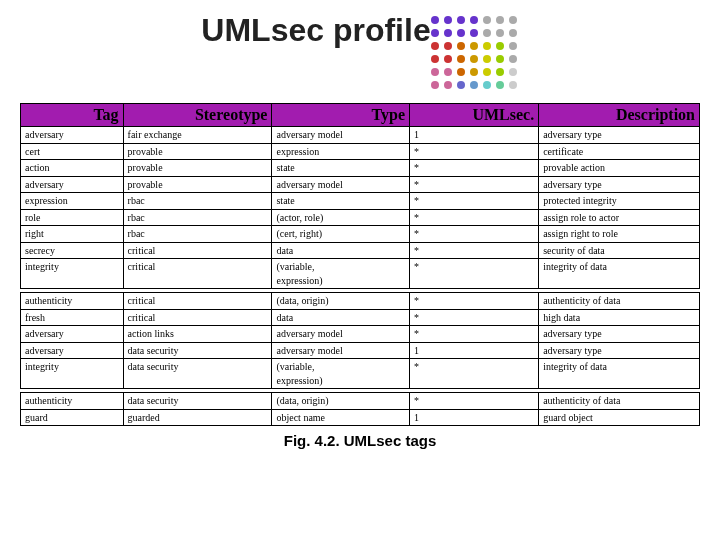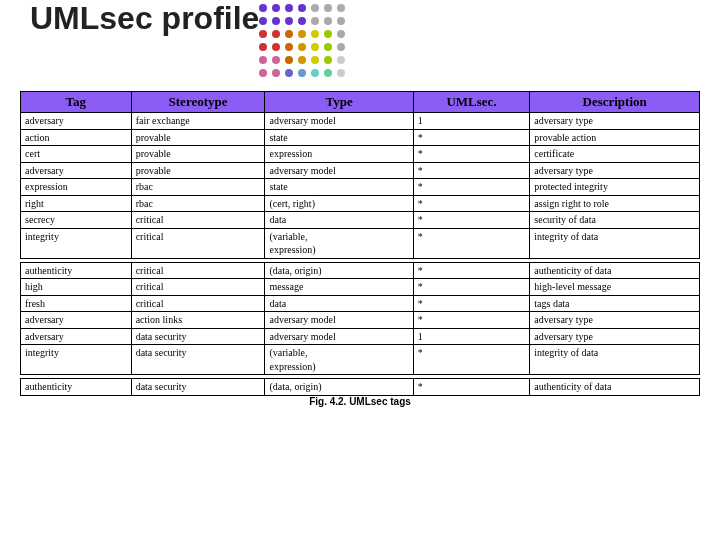--- a/index.html
+++ b/index.html
@@ -5,24 +5,24 @@
     * { margin: 0; padding: 0; box-sizing: border-box; }
     body {
       width: 720px;
       height: 540px;
       background: #fff;
       font-family: Arial, sans-serif;
       overflow: hidden;
       position: relative;
     }
     .header {
-      padding: 0 30px 8px 30px;
+      padding: 12px 30px 8px 30px;
       display: flex;
       align-items: flex-start;
-      justify-content: flex-start;
+      justify-content: center;
     }
     .title {
       font-size: 32px;
       font-weight: bold;
       color: #222;
       font-family: Arial, sans-serif;
     }
     .dot-grid {
       display: grid;
       grid-template-columns: repeat(7, 10px);
@@ -40,36 +40,37 @@
     }
     table.uml-table {
       width: 100%;
       border-collapse: collapse;
       font-size: 10px;
       font-family: 'Times New Roman', serif;
     }
     table.uml-table th {
       border: 1px solid #000;
       padding: 2px 4px;
-      text-align: center;
+      text-align: right;
       font-weight: bold;
-      font-size: 13px;
-      background: #8b5cf6;
+      font-size: 16px;
+      background: #a21caf;
     }
     table.uml-table td {
       border: 1px solid #000;
       padding: 1px 4px;
       vertical-align: top;
       font-size: 10px;
       line-height: 1.35;
     }
     .fig-caption {
       text-align: center;
-      font-size: 10px;
+      font-size: 15px;
       font-family: Arial, sans-serif;
+      margin-top: 6px;
     }
     .fig-caption span {
       font-weight: bold;
     }
   </style>
 </head>
 <body>
 
 <div class="header">
   <h1 class="title">UMLsec profile</h1>
@@ -132,48 +133,55 @@
     </thead>
     <tbody id="table-body">
         <tr>
           <td>adversary</td>
           <td>fair exchange</td>
           <td>adversary model</td>
           <td>1</td>
           <td>adversary type</td>
         </tr>
         <tr>
+          <td>cert</td>
+          <td>provable</td>
+          <td>expression</td>
+          <td>*</td>
+          <td>certificate</td>
+        </tr>
+        <tr>
           <td>action</td>
           <td>provable</td>
           <td>state</td>
           <td>*</td>
           <td>provable action</td>
         </tr>
         <tr>
-          <td>cert</td>
-          <td>provable</td>
-          <td>expression</td>
-          <td>*</td>
-          <td>certificate</td>
-        </tr>
-        <tr>
           <td>adversary</td>
           <td>provable</td>
           <td>adversary model</td>
           <td>*</td>
           <td>adversary type</td>
         </tr>
         <tr>
           <td>expression</td>
           <td>rbac</td>
           <td>state</td>
           <td>*</td>
           <td>protected integrity</td>
         </tr>
         <tr>
+          <td>role</td>
+          <td>rbac</td>
+          <td>(actor, role)</td>
+          <td>*</td>
+          <td>assign role to actor</td>
+        </tr>
+        <tr>
           <td>right</td>
           <td>rbac</td>
           <td>(cert, right)</td>
           <td>*</td>
           <td>assign right to role</td>
         </tr>
         <tr>
           <td>secrecy</td>
           <td>critical</td>
           <td>data</td>
@@ -191,32 +199,25 @@
           <td colspan="5" style="border: none; height: 4px;"></td>
         </tr>
         <tr>
           <td>authenticity</td>
           <td>critical</td>
           <td>(data, origin)</td>
           <td>*</td>
           <td>authenticity of data</td>
         </tr>
         <tr>
-          <td>high</td>
-          <td>critical</td>
-          <td>message</td>
-          <td>*</td>
-          <td>high-level message</td>
-        </tr>
-        <tr>
           <td>fresh</td>
           <td>critical</td>
           <td>data</td>
           <td>*</td>
-          <td>tags data</td>
+          <td>high data</td>
         </tr>
         <tr>
           <td>adversary</td>
           <td>action links</td>
           <td>adversary model</td>
           <td>*</td>
           <td>adversary type</td>
         </tr>
         <tr>
           <td>adversary</td>
@@ -234,19 +235,26 @@
         </tr>
         <tr>
           <td colspan="5" style="border: none; height: 4px;"></td>
         </tr>
         <tr>
           <td>authenticity</td>
           <td>data security</td>
           <td>(data, origin)</td>
           <td>*</td>
           <td>authenticity of data</td>
+        </tr>
+        <tr>
+          <td>guard</td>
+          <td>guarded</td>
+          <td>object name</td>
+          <td>1</td>
+          <td>guard object</td>
         </tr>
       </tbody>
   </table>
   <div class="fig-caption">
     <span>Fig. 4.2. UMLsec tags</span>
   </div>
 </div>
 
 </body></html>

